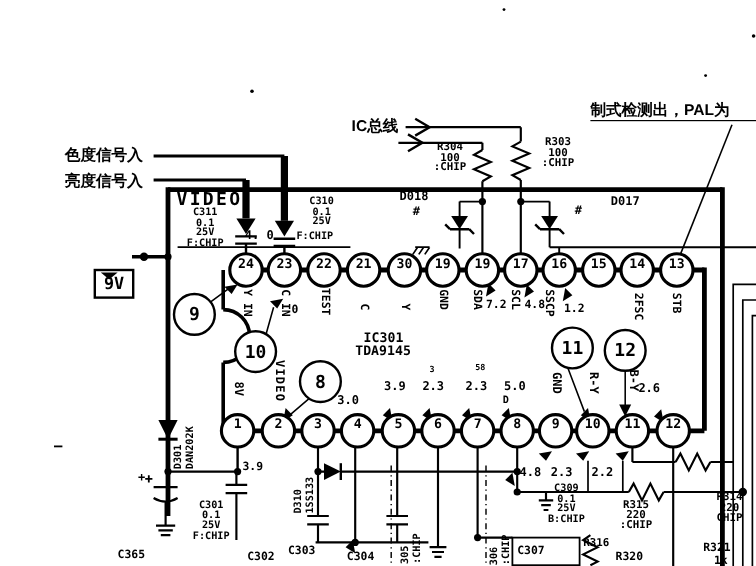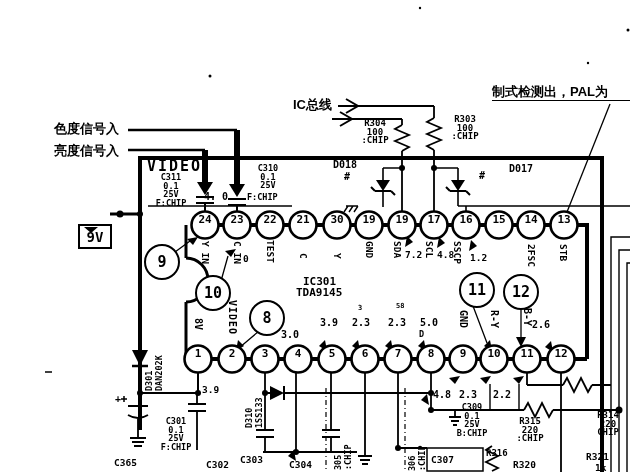--- a/index.html
+++ b/index.html
@@ -394,21 +394,21 @@
 </div>
 <div class="t s8 vu" style="left:155px;top:391px;">DAN202K</div>
 <div class="t s8 vu" style="left:245px;top:428px;">D310</div>
 <div class="t s8 vu" style="left:255px;top:428px;">1SS133</div>
 <div class="t s8 blk" style="left:152px;top:417px;width:48px;">
   <div>C301</div>
       <div>0.1</div>
   <div>25V</div>
       <div>F:CHIP</div>
 </div>
-<div class="t s95" style="left:114px;top:458px;">C365</div>
+<div class="t s95" style="left:98px;top:458px;">C365</div>
 <div class="t s95" style="left:206px;top:460px;">C302</div>
 <div class="t s95" style="left:240px;top:455px;">C303</div>
 <div class="t s95" style="left:289px;top:460px;">C304</div>
 <div class="t s8 vu" style="left:334px;top:470px;">305</div>
 <div class="t s8 vu" style="left:344px;top:470px;">:CHIP</div>
 <div class="t s8 vu" style="left:408px;top:471px;">306</div>
 <div class="t s8 vu" style="left:418px;top:471px;">:CHIP</div>
 <div class="t s95" style="left:431px;top:455px;">C307</div>
 <div class="t s8 blk" style="left:448px;top:403px;width:48px;">
   <div>C309</div>

